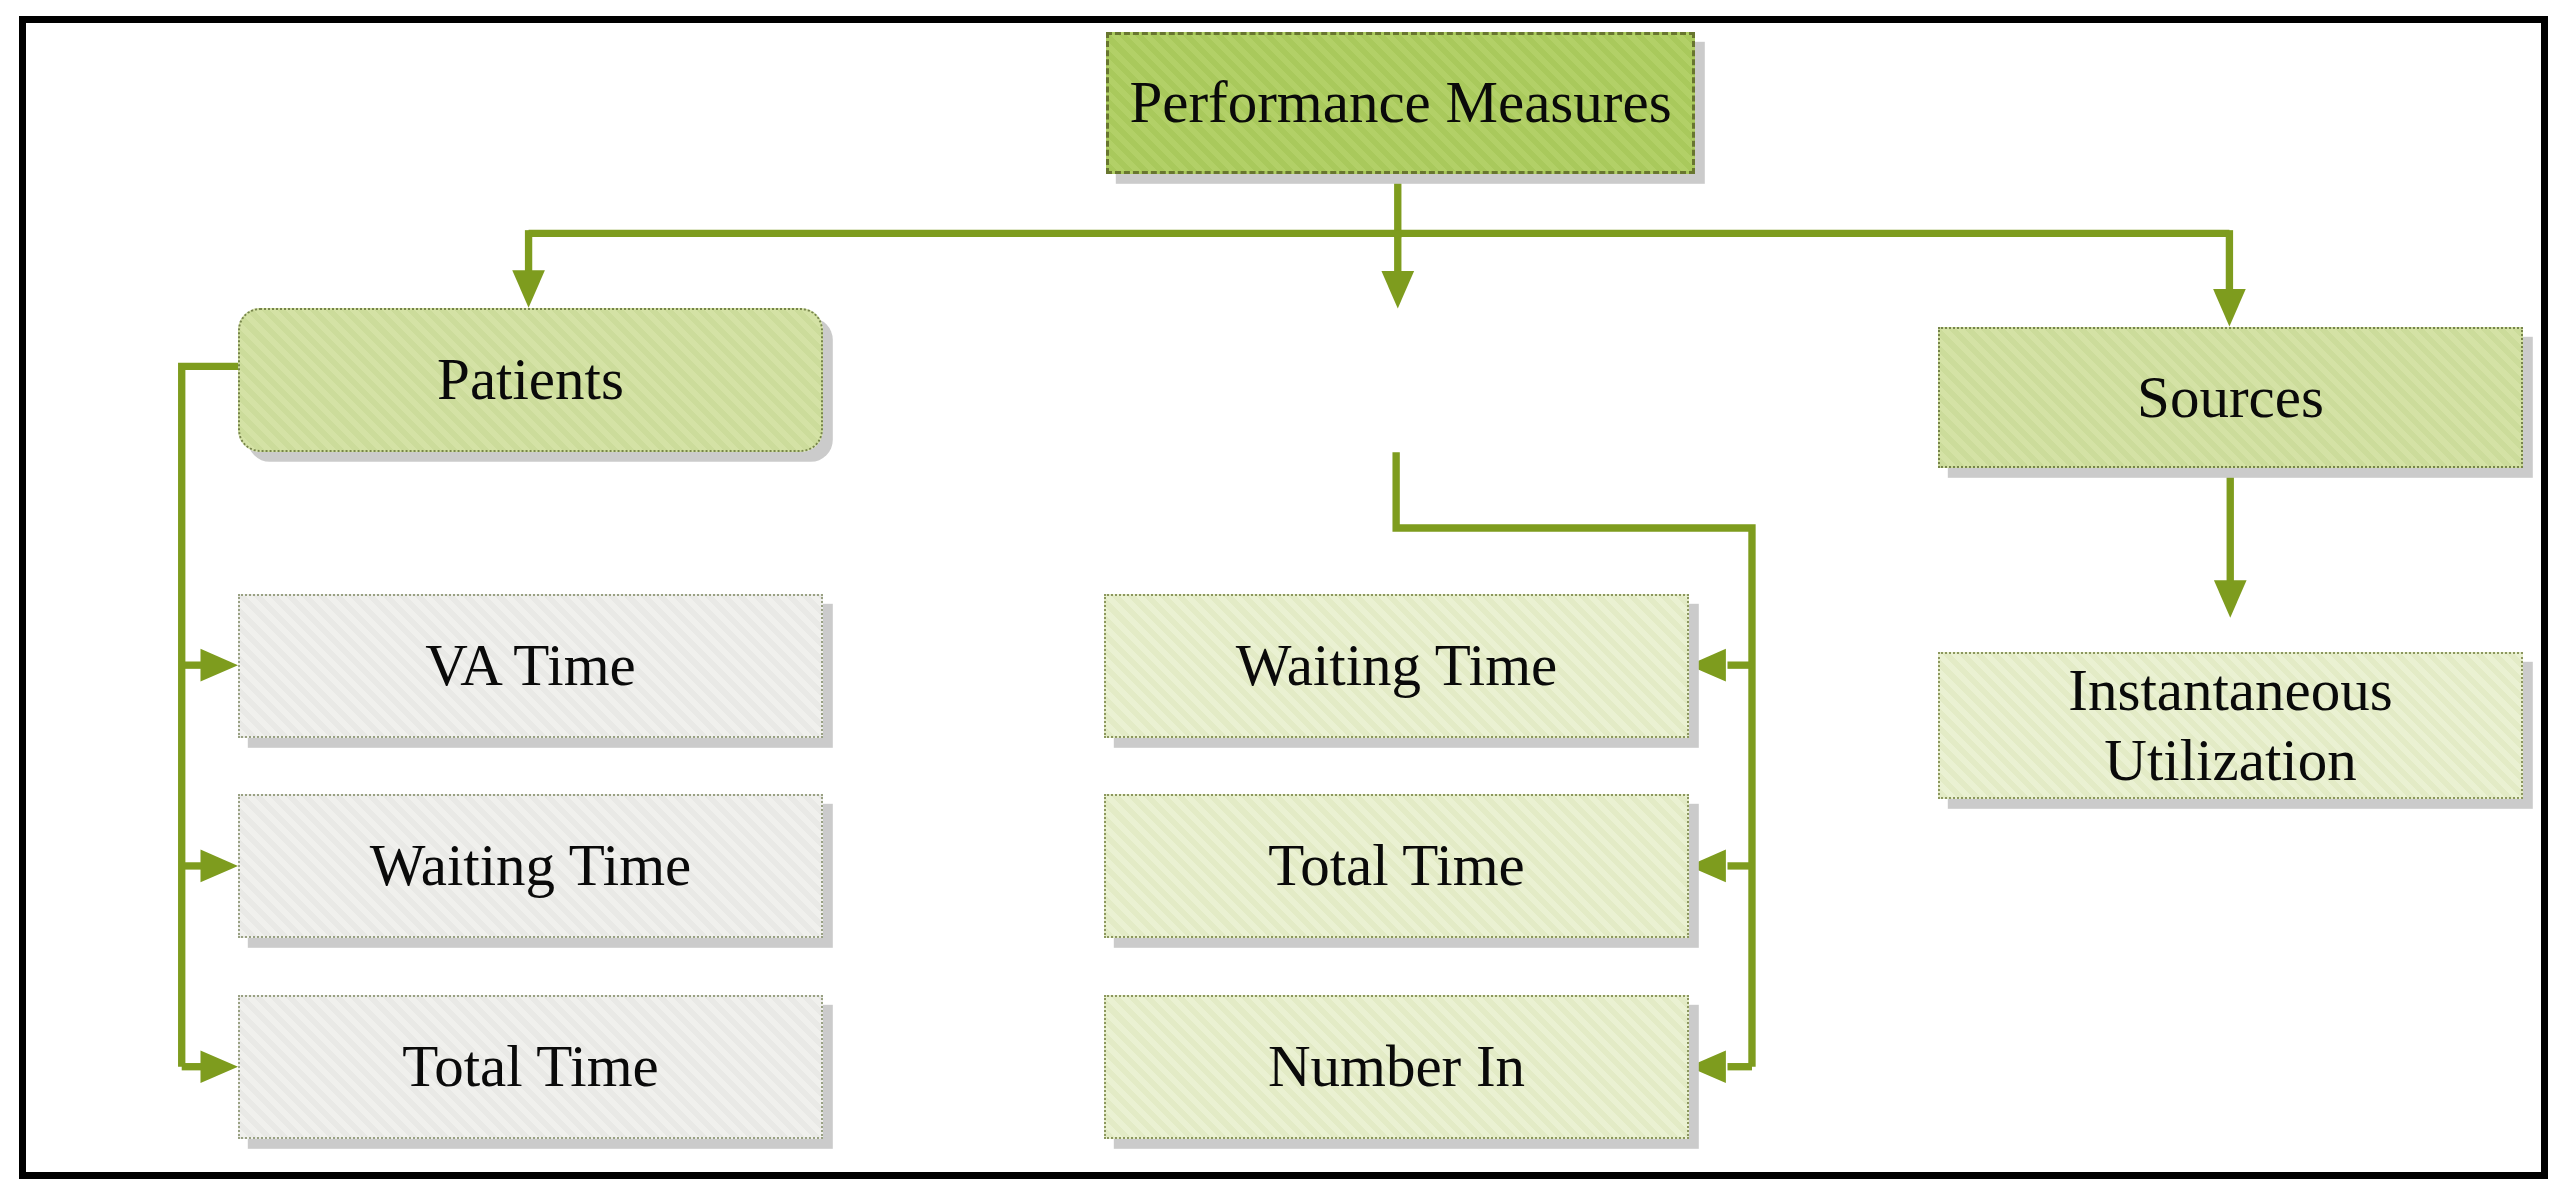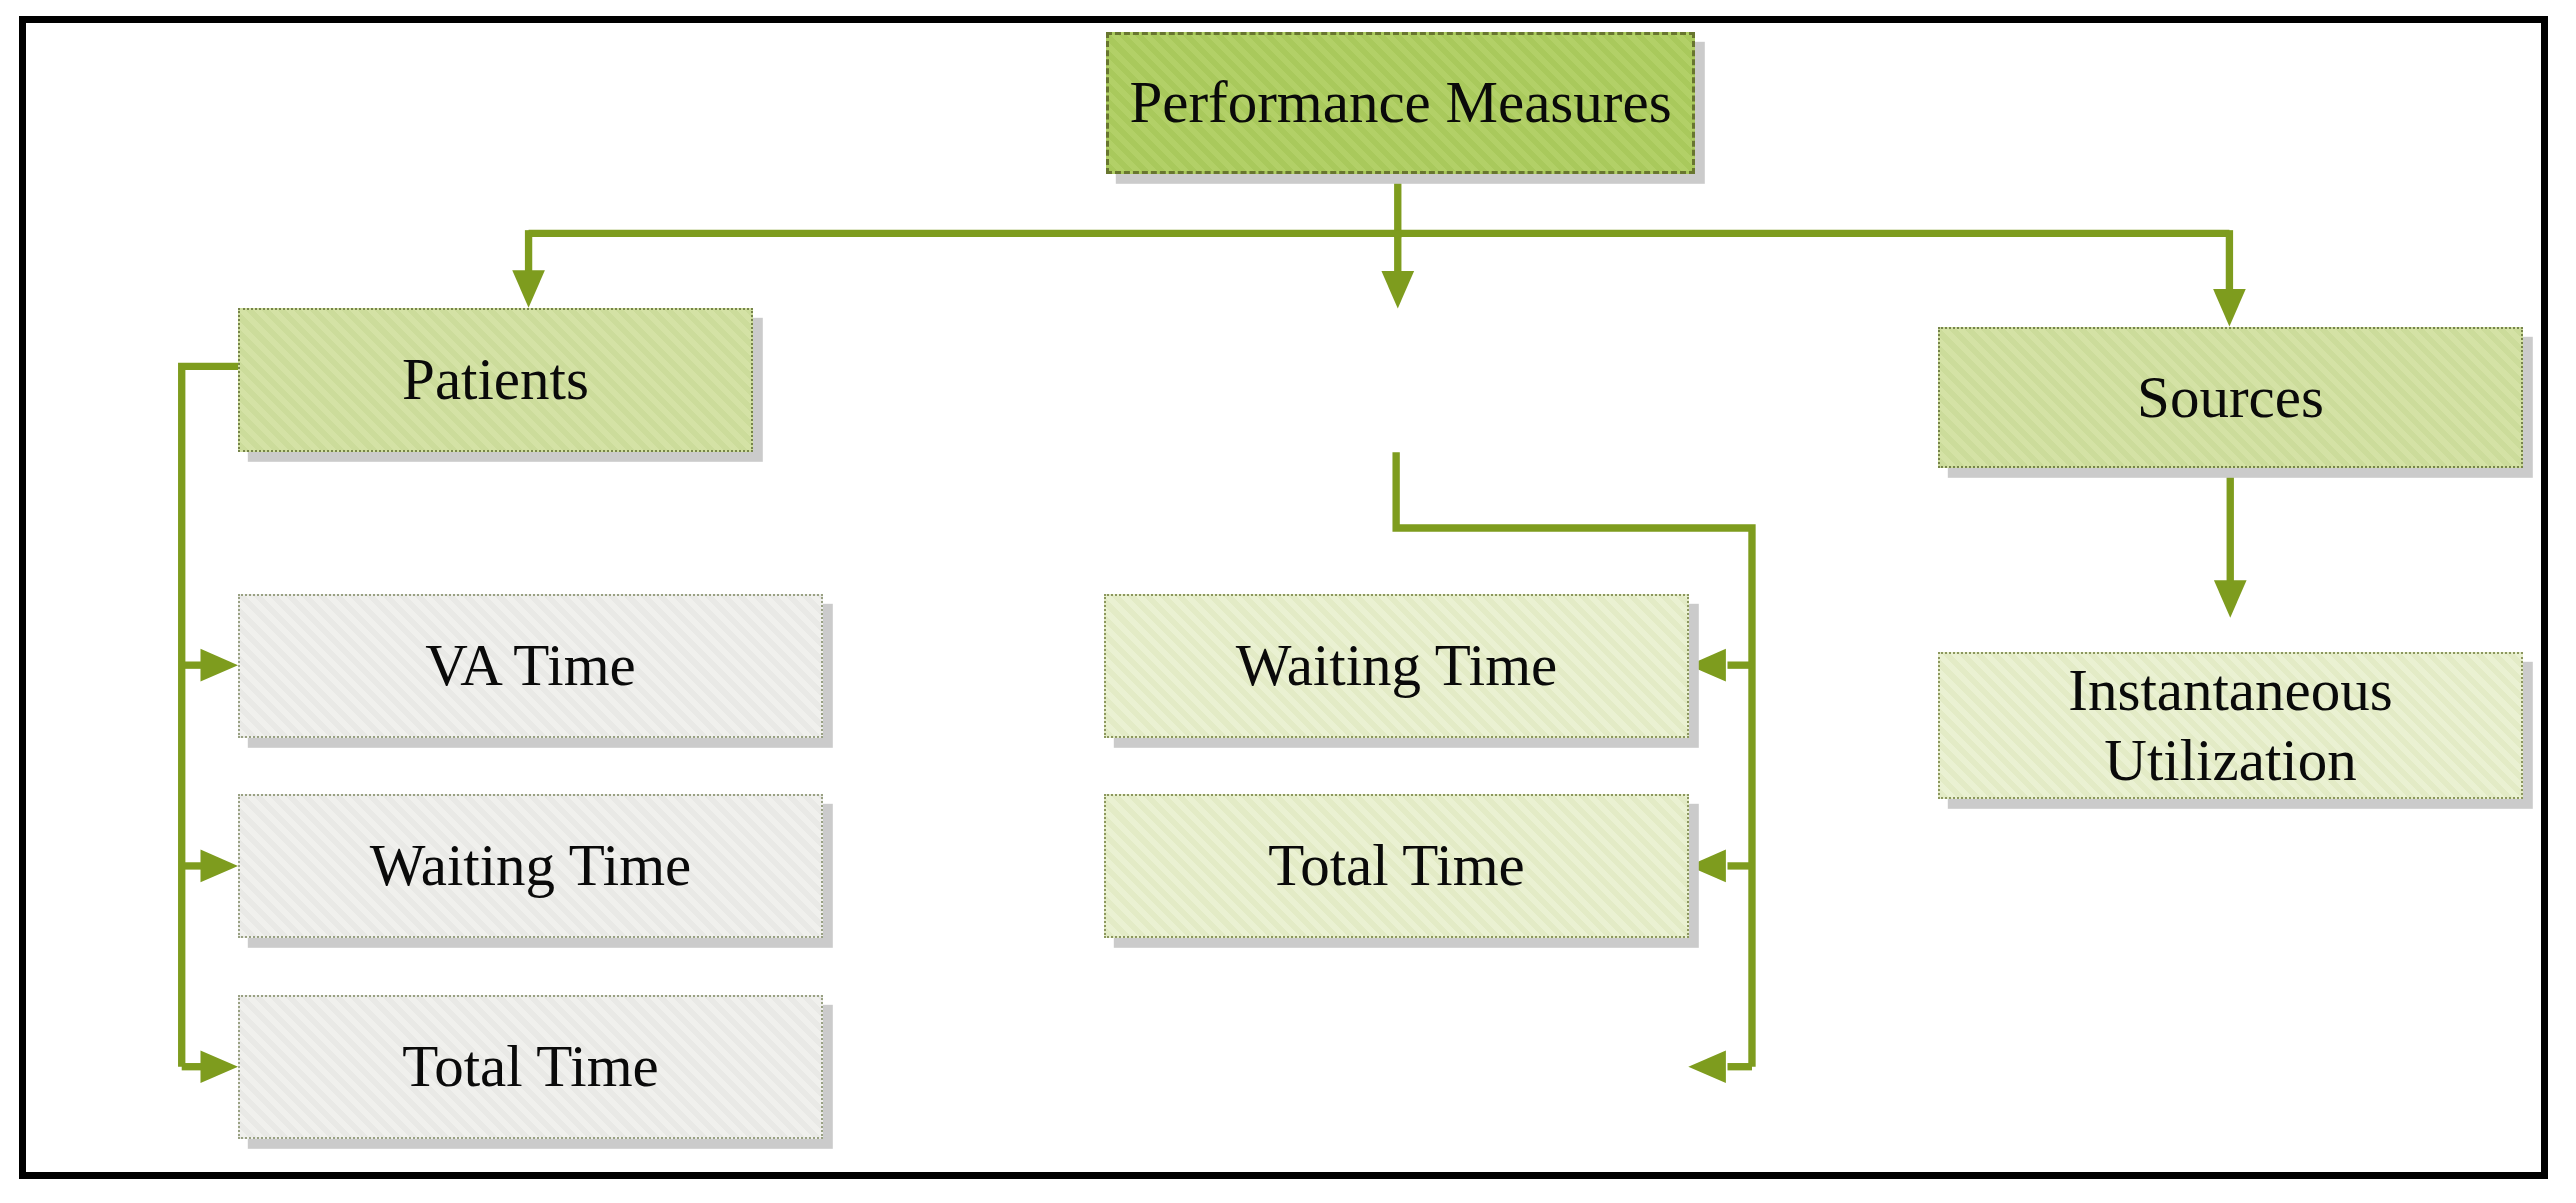--- a/index.html
+++ b/index.html
@@ -116,21 +116,21 @@
     <g>
       <path d="M 2732 573 L 2732 713"></path>
       <polygon points="2712,711 2752,711 2732,757" fill="#7e9c1e" stroke="none"></polygon>
     </g>
   </svg>
 
   <div class="node root-node" style="left:1106px; top:32px; width:589px; height:142px;">
     <span class="node-label">Performance Measures</span>
   </div>
 
-  <div class="node branch-node" style="left:238px; top:308px; width:515px; height:144px;">
+  <div class="node branch-node" style="left:238px; top:308px; width:585px; height:144px;border-radius:22px;">
     <span class="node-label">Patients</span>
   </div>
 
 
   <div class="node branch-node" style="left:1938px; top:327px; width:585px; height:141px;">
     <span class="node-label">Sources</span>
   </div>
 
   <div class="node leaf-gray-node" style="left:238px; top:594px; width:585px; height:144px;">
     <span class="node-label">VA Time</span>
@@ -145,19 +145,22 @@
   </div>
 
   <div class="node leaf-green-node" style="left:1104px; top:594px; width:585px; height:144px;">
     <span class="node-label">Waiting Time</span>
   </div>
 
   <div class="node leaf-green-node" style="left:1104px; top:794px; width:585px; height:144px;">
     <span class="node-label">Total Time</span>
   </div>
 
+  <div class="node leaf-green-node" style="left:1104px; top:995px; width:585px; height:144px;">
+    <span class="node-label">Number In</span>
+  </div>
 
   <div class="node leaf-green-node" style="left:1938px; top:618px; width:585px; height:147px;margin-top:34px;">
     <span class="node-label">Instantaneous Utilization</span>
   </div>
 
 </div>
 
 
 </body></html>

